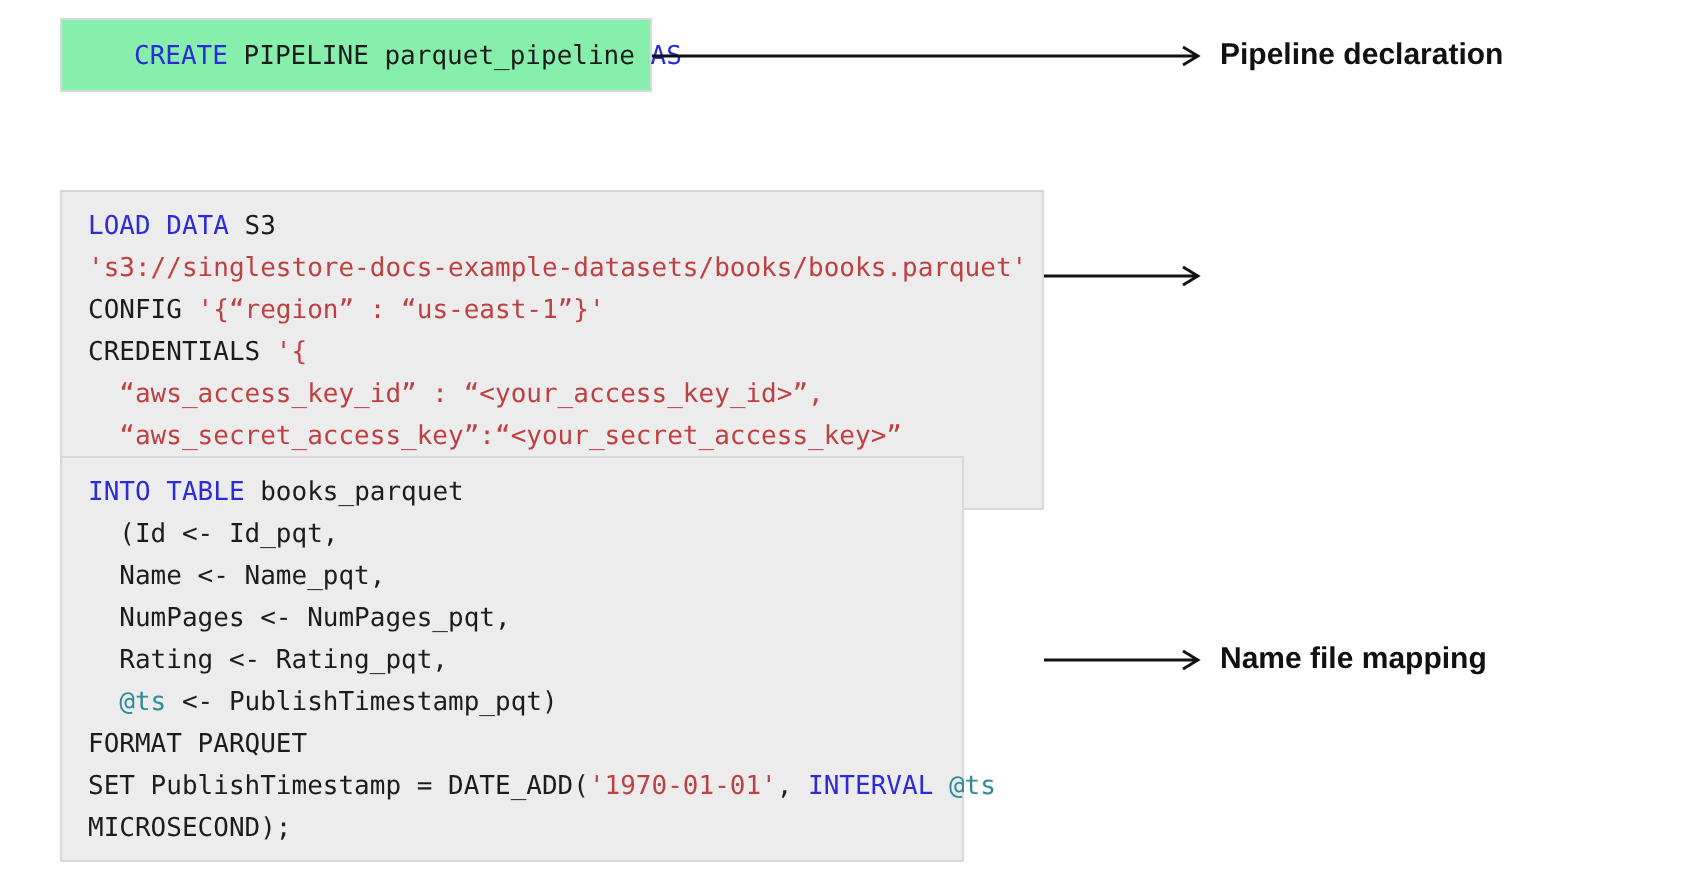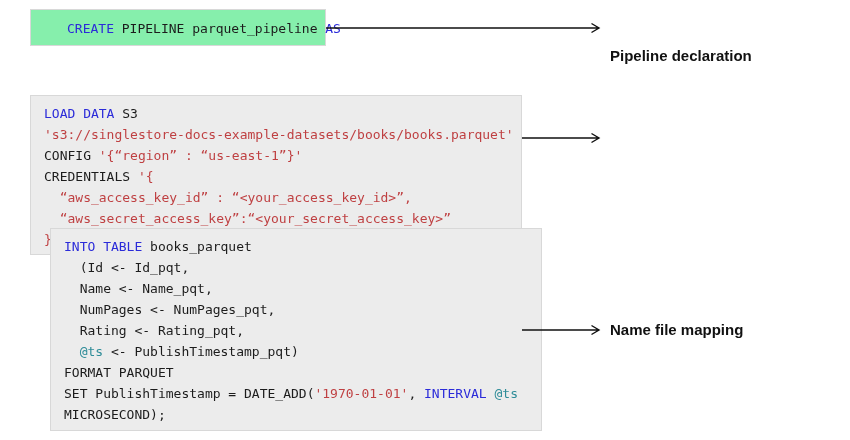--- a/index.html
+++ b/index.html
@@ -18,21 +18,21 @@
     border: 1px solid #d8d8d8;
     padding: 7px 4px 6px 13px;
     font-family: "DejaVu Sans Mono", "Liberation Mono", monospace;
     font-size: 13px;
     line-height: 21px;
     white-space: pre;
     color: #1c1c1c;
   }
   .box-1 { left: 30px; top: 9px;   width: 296px; height: 37px;  padding-top: 8px; }
   .box-2 { left: 30px; top: 58px;  width: 492px; height: 160px; margin-top: 37px; }
-  .box-3 { left: 30px; top: 228px; width: 492px; height: 203px; margin-left: 20px; }
+  .box-3 { left: 30px; top: 228px; width: 452px; height: 203px; }
   .code-line { height: 21px; }
   .arrow {
     position: absolute;
     display: block;
   }
   .arrow-1 { left: 326px; top: 21px;  }
   .arrow-2 { left: 522px; top: 131px; }
   .arrow-3 { left: 522px; top: 323px; }
   .anno-label {
     position: absolute;
@@ -51,21 +51,21 @@
 <body>
 
 <div class="canvas">
 
   <div class="code-box box-1" style="background: #86efac; border-color: rgb(216, 216, 216); padding-left: 36px;"><div class="code-line"><span style="color: rgb(43, 43, 217);">CREATE</span><span style="color: rgb(28, 28, 28);"> PIPELINE parquet_pipeline </span><span style="color: rgb(43, 43, 217);">AS</span></div></div>
 
   <svg class="arrow arrow-1" width="276" height="14" viewBox="0 0 276 14">
     <path d="M0 7 H272 M265.5 2.5 L273 7 L265.5 11.5" fill="none" stroke="#111111" stroke-width="1.4"></path>
   </svg>
 
-  <div class="anno-label label-1" style="color: rgb(17, 17, 17); margin-top: 28px;">Pipeline declaration</div>
+  <div class="anno-label label-1" style="color: rgb(17, 17, 17);">Pipeline declaration</div>
 
   <div class="code-box box-2" style="background: rgb(236, 236, 236); border-color: rgb(216, 216, 216);"><div class="code-line"><span style="color: rgb(43, 43, 217);">LOAD DATA</span><span style="color: rgb(28, 28, 28);"> S3</span></div><div class="code-line"><span style="color: rgb(191, 64, 66);">'s3://singlestore-docs-example-datasets/books/books.parquet'</span></div><div class="code-line"><span style="color: rgb(28, 28, 28);">CONFIG </span><span style="color: rgb(191, 64, 66);">'{“region” : “us-east-1”}'</span></div><div class="code-line"><span style="color: rgb(28, 28, 28);">CREDENTIALS </span><span style="color: rgb(191, 64, 66);">'{</span></div><div class="code-line"><span style="color: rgb(191, 64, 66);">  “aws_access_key_id” : “&lt;your_access_key_id&gt;”,</span></div><div class="code-line"><span style="color: rgb(191, 64, 66);">  “aws_secret_access_key”:“&lt;your_secret_access_key&gt;”</span></div><div class="code-line"><span style="color: rgb(191, 64, 66);">}'</span></div></div>
 
   <svg class="arrow arrow-2" width="80" height="14" viewBox="0 0 80 14">
     <path d="M0 7 H76 M69.5 2.5 L77 7 L69.5 11.5" fill="none" stroke="#111111" stroke-width="1.4"></path>
   </svg>
 
 
   <div class="code-box box-3" style="background: rgb(236, 236, 236); border-color: rgb(216, 216, 216);"><div class="code-line"><span style="color: rgb(43, 43, 217);">INTO TABLE</span><span style="color: rgb(28, 28, 28);"> books_parquet</span></div><div class="code-line"><span style="color: rgb(28, 28, 28);">  (Id &lt;- Id_pqt,</span></div><div class="code-line"><span style="color: rgb(28, 28, 28);">  Name &lt;- Name_pqt,</span></div><div class="code-line"><span style="color: rgb(28, 28, 28);">  NumPages &lt;- NumPages_pqt,</span></div><div class="code-line"><span style="color: rgb(28, 28, 28);">  Rating &lt;- Rating_pqt,</span></div><div class="code-line"><span style="color: rgb(28, 28, 28);">  </span><span style="color: rgb(46, 140, 152);">@ts</span><span style="color: rgb(28, 28, 28);"> &lt;- PublishTimestamp_pqt)</span></div><div class="code-line"><span style="color: rgb(28, 28, 28);">FORMAT PARQUET</span></div><div class="code-line"><span style="color: rgb(28, 28, 28);">SET PublishTimestamp = DATE_ADD(</span><span style="color: rgb(191, 64, 66);">'1970-01-01'</span><span style="color: rgb(28, 28, 28);">, </span><span style="color: rgb(43, 43, 217);">INTERVAL</span><span style="color: rgb(28, 28, 28);"> </span><span style="color: rgb(46, 140, 152);">@ts</span></div><div class="code-line"><span style="color: rgb(28, 28, 28);">MICROSECOND);</span></div></div>
 

